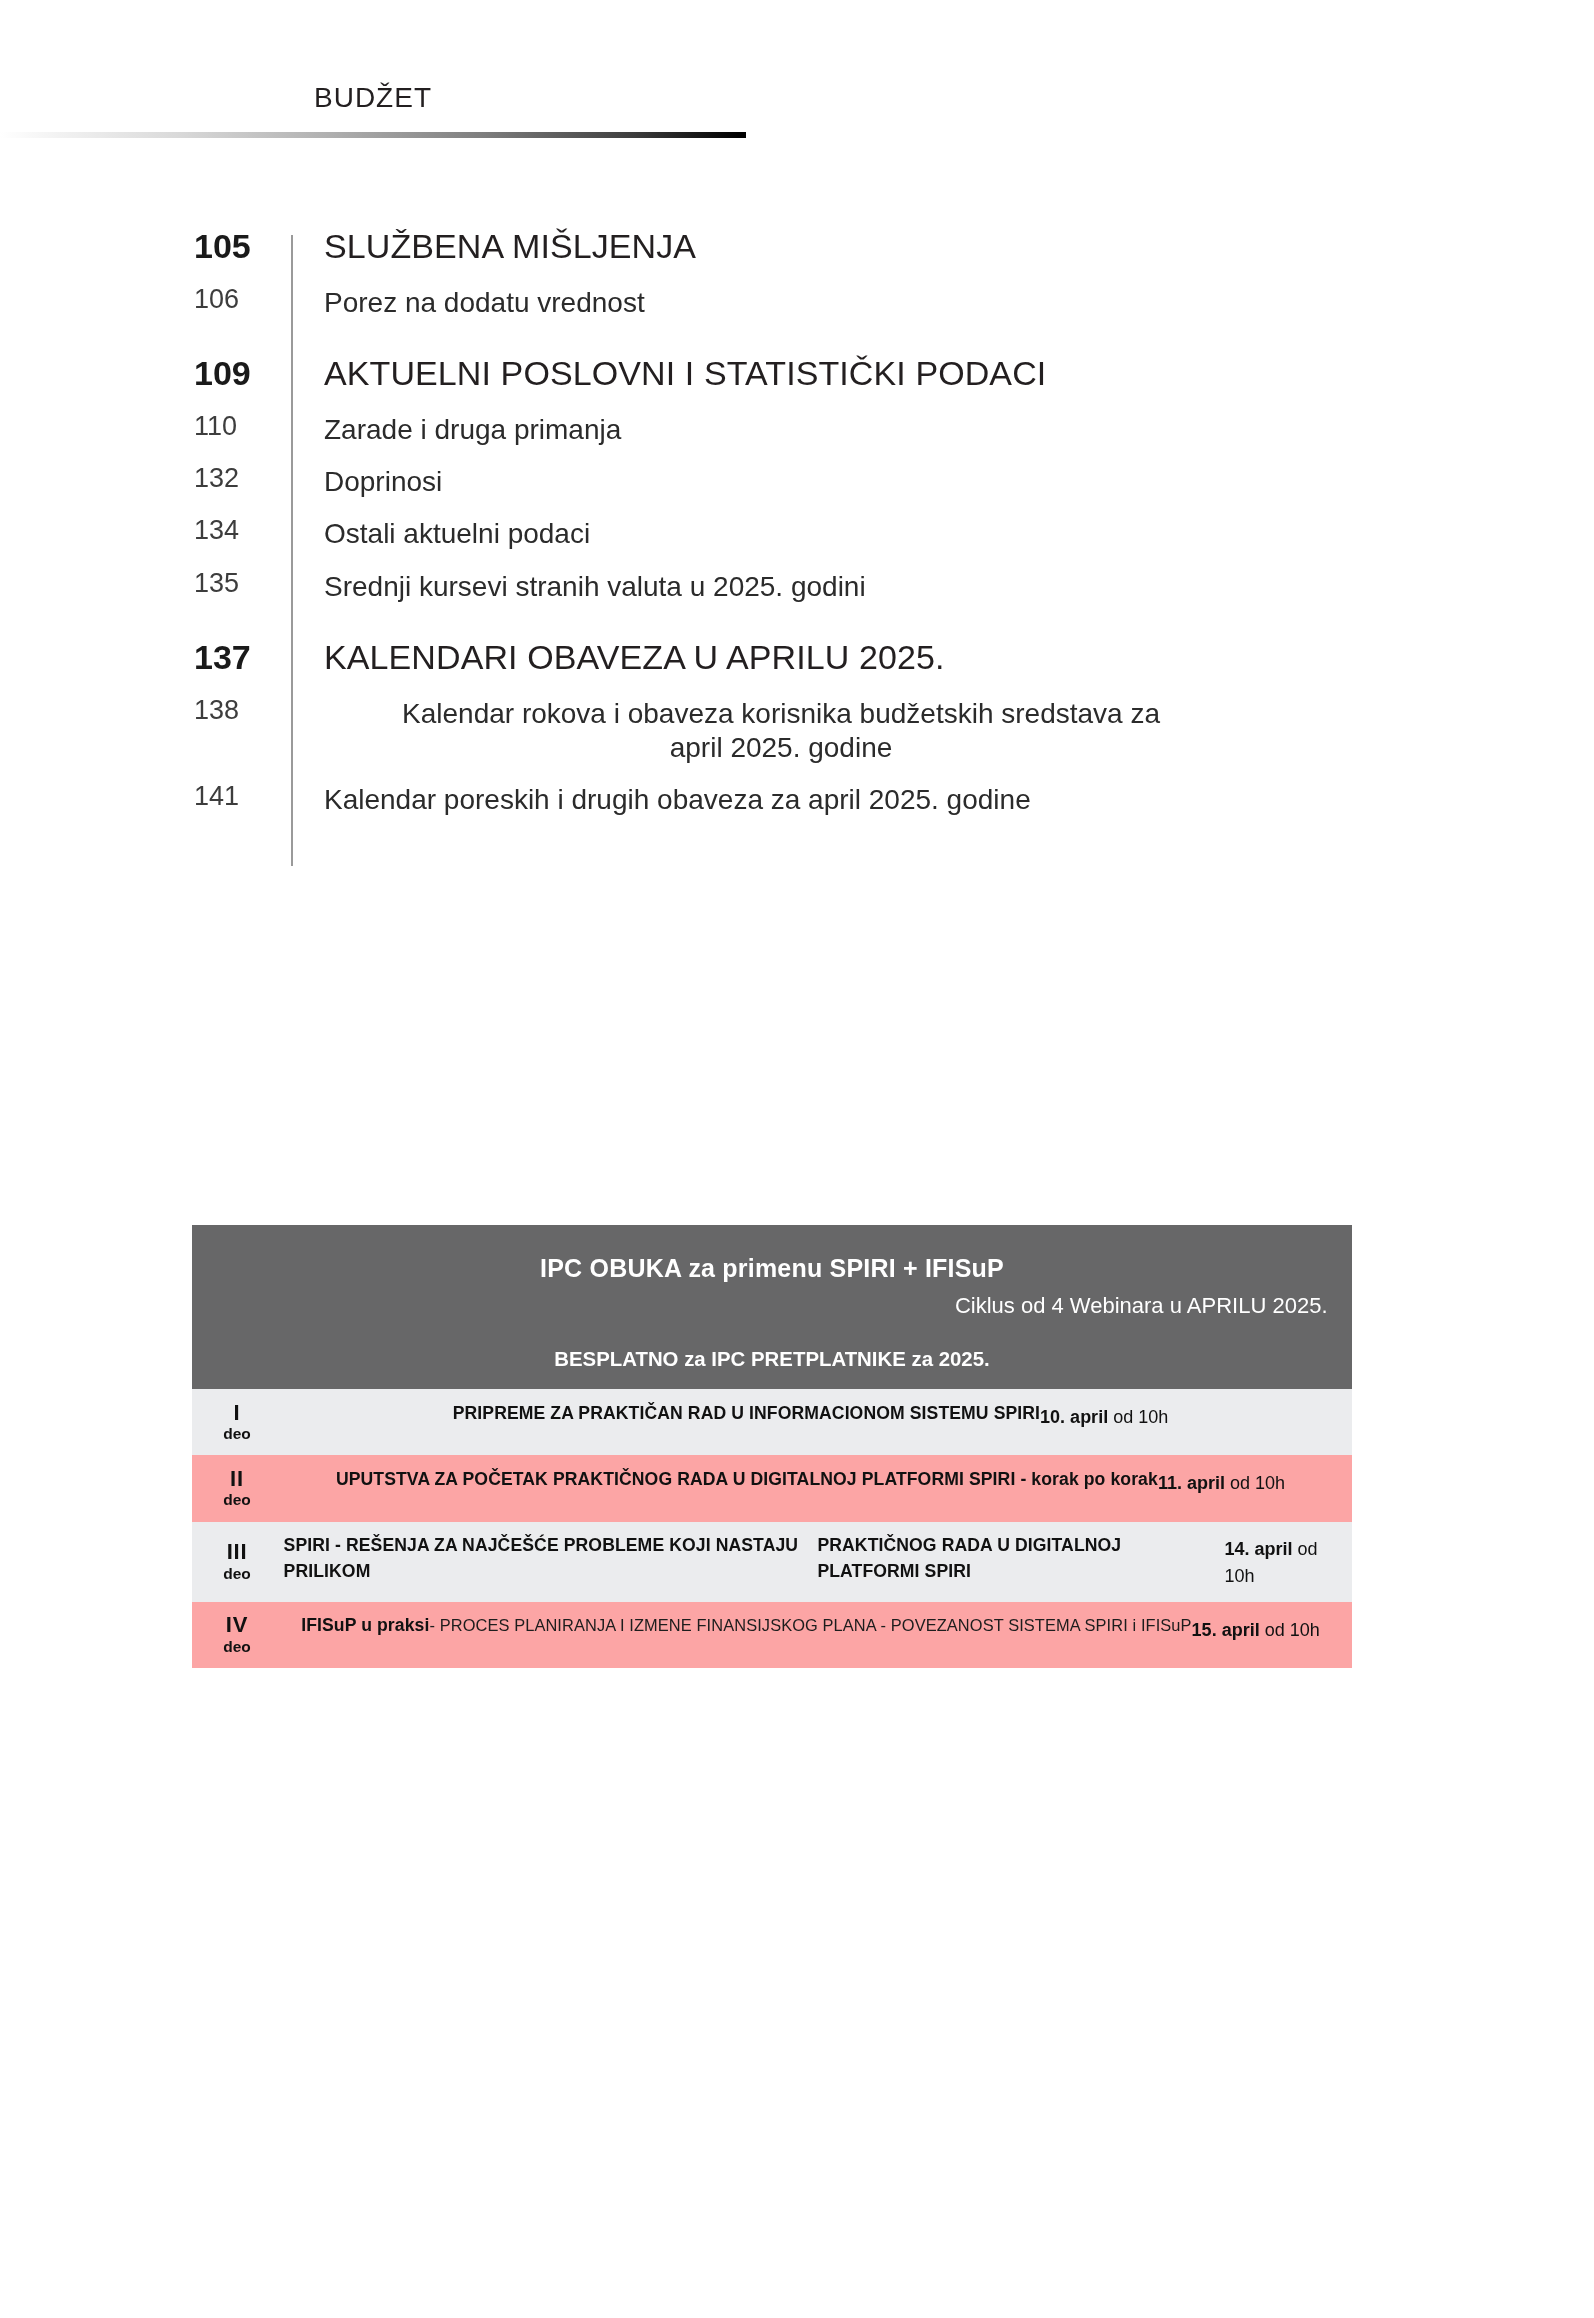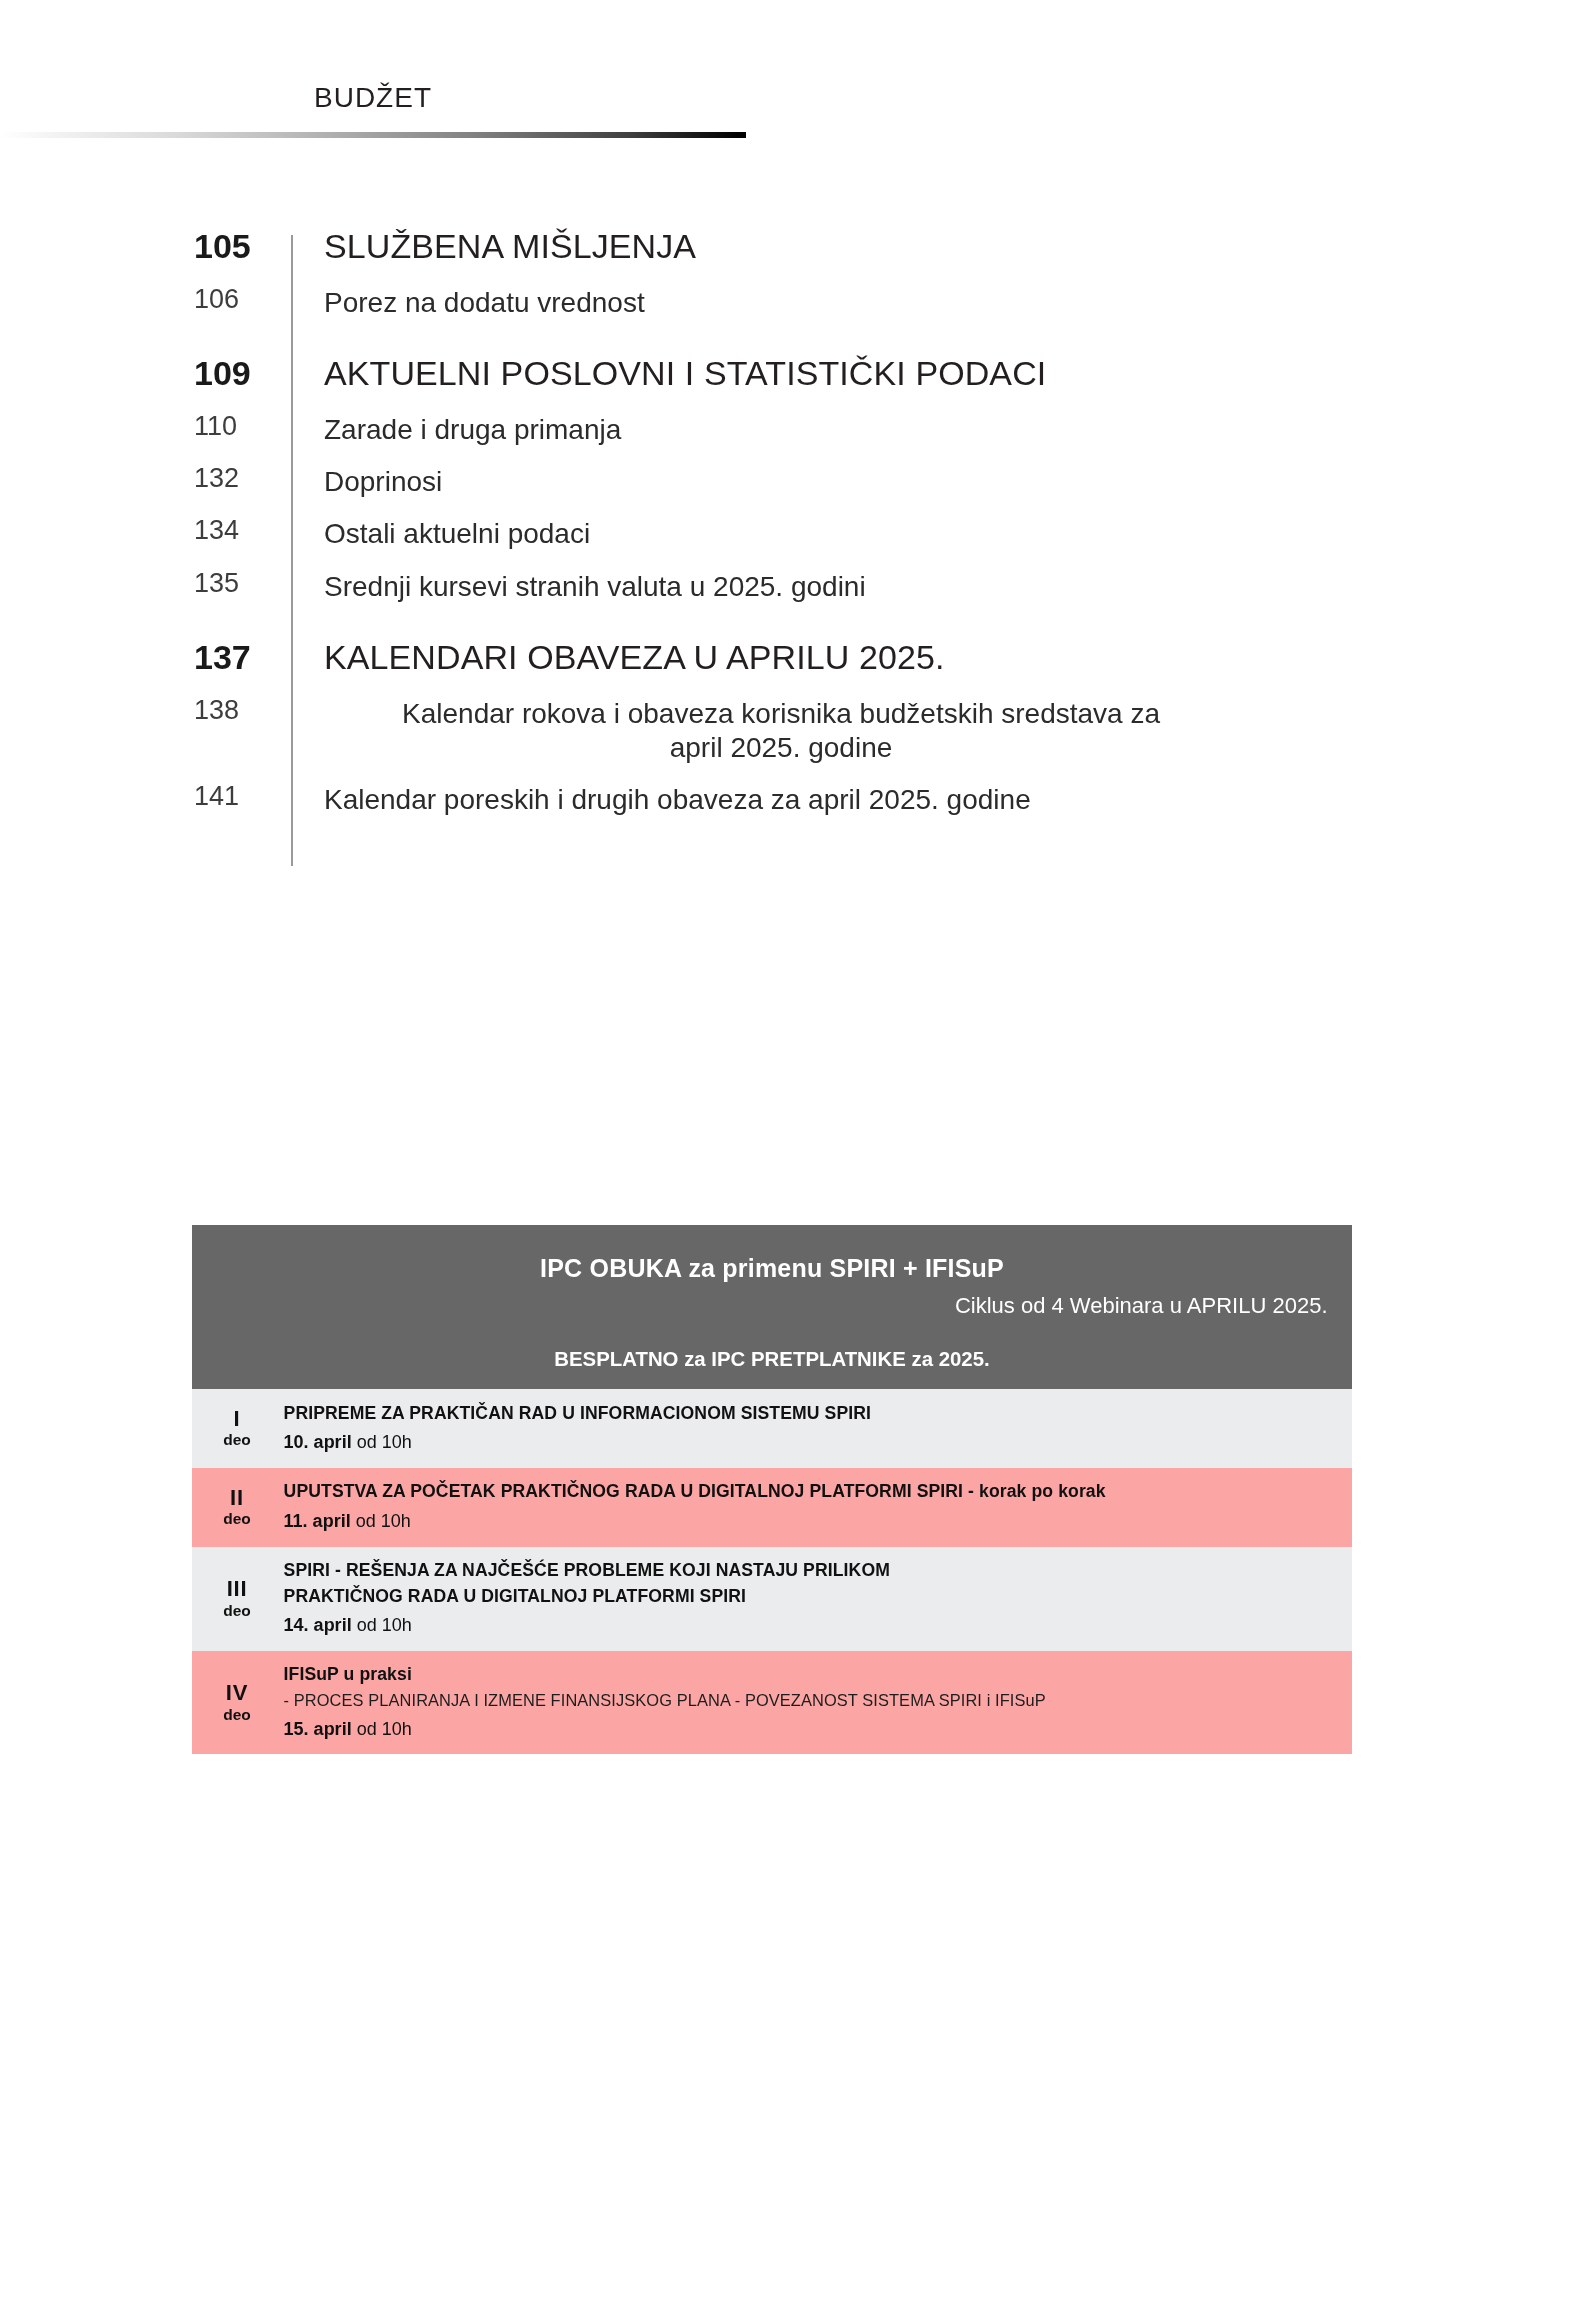--- a/index.html
+++ b/index.html
@@ -167,21 +167,21 @@
   .promo-part-deo {
     font-size: 15.5px;
     font-weight: 700;
     line-height: 1.2;
     margin-top: 1.6px;
   }
 
   .promo-body {
     flex: 1 1 auto;
     display: flex;
-    flex-direction: column;
+    flex-direction: row;
     justify-content: center;
     padding-left: 1.6px;
   }
   .promo-title {
     font-size: 17.6px;
     font-weight: 700;
     color: #111111;
     line-height: 1.45;
     letter-spacing: 0.1px;
   }

